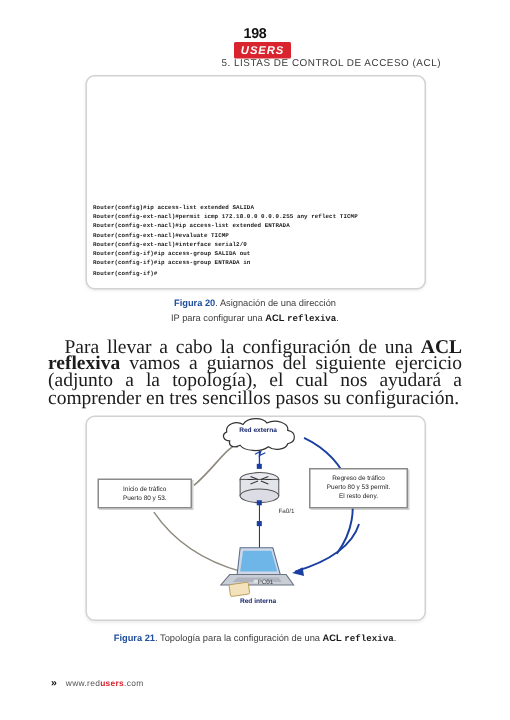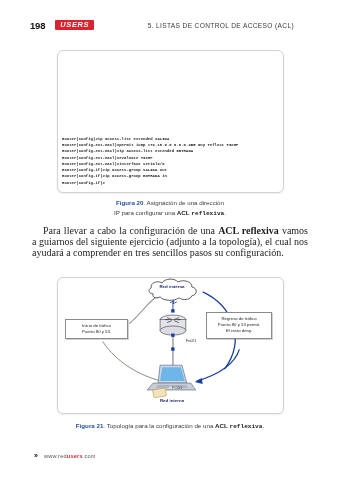--- a/index.html
+++ b/index.html
@@ -22,20 +22,21 @@
 
   
   .header {
     position: absolute;
     top: 17px;
     left: 30px;
     right: 30px;
     height: 16px;
     display: flex;
     align-items: center;
+    flex-direction: column;
   }
   .page-number {
     font-size: 9.5px;
     font-weight: bold;
     color: #111111;
     letter-spacing: -0.2px;
   }
   .brand-logo {
     margin-left: 10px;
     background: #d9232e;
@@ -111,21 +112,21 @@
   #caption-20 { top: 198px; }
   #caption-21 { top: 421px; }
 
   
   .paragraph {
     position: absolute;
     top: 225px;
     left: 32px;
     width: 276px;
     font-family: "Liberation Serif", serif;
-    font-size: 10px;
+    font-size: 13px;
     line-height: 11.2px;
     color: #1c1c1c;
     text-align: justify;
     text-indent: 11px;
   }
   .paragraph b { font-weight: bold; }
 
   
   .topo-card {
     position: absolute;

